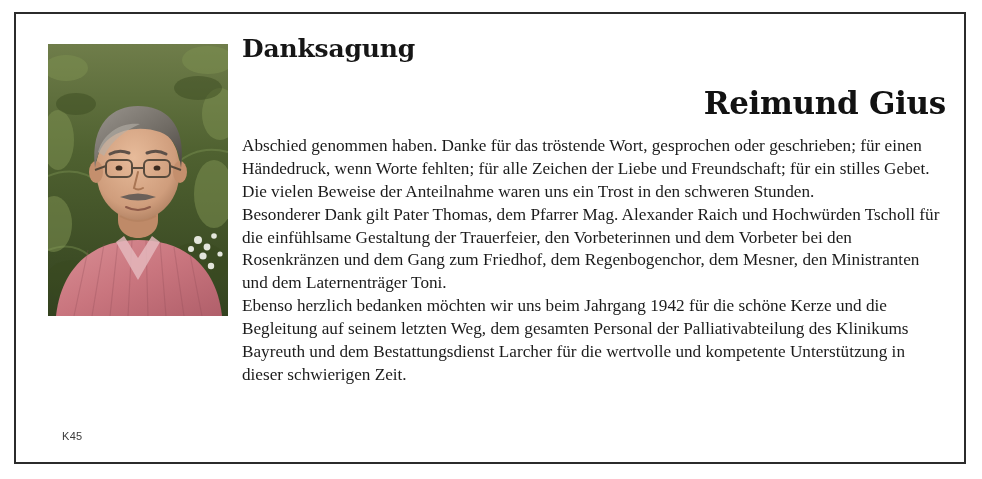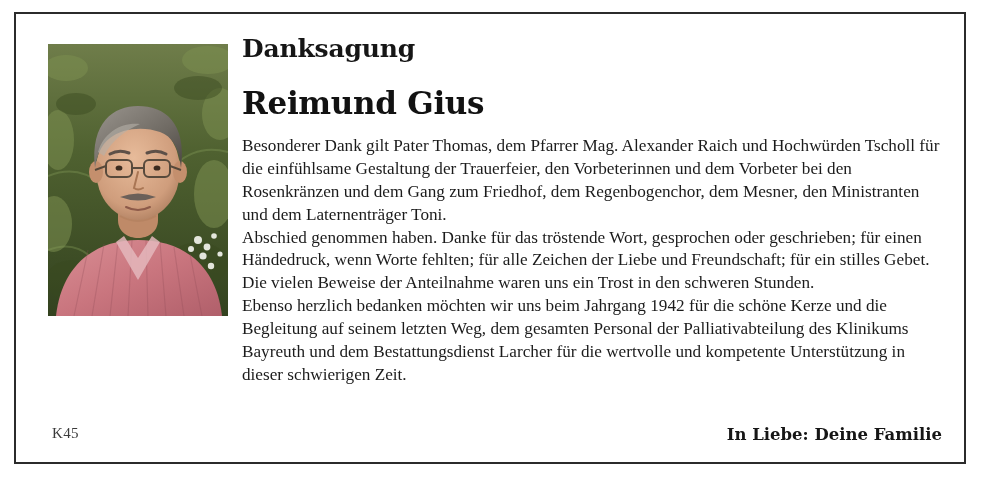--- a/index.html
+++ b/index.html
@@ -64,38 +64,39 @@
     margin: 0 0 6px 0;
     color: #1a1a1a;
   }
   .name {
     font-family: "DejaVu Serif", serif;
     font-weight: bold;
     font-size: 31px;
     letter-spacing: -0.3px;
     margin: 6px 0 14px 0;
     color: #121212;
+    text-align: right;
   }
   .body-text p {
     font-size: 17.2px;
     line-height: 1.33;
     margin: 0;
     text-align: left;
     color: #1b1b1b;
   }
   .body-text p + p {
     margin-top: 0px;
   }
   
   .code {
     position: absolute;
-    left: 18px;
+    left: 28px;
     bottom: 6px;
-    font-family: Liberation Serif, serif;
-    font-size: 15px;
+    font-family: Liberation Sans, sans-serif;
+    font-size: 11px;
     color: #3a3a3a;
     letter-spacing: 0.3px;
   }
   .signature {
     position: absolute;
     right: 4px;
     bottom: 4px;
     font-family: "DejaVu Serif", serif;
     font-weight: bold;
     font-size: 16.5px;
@@ -212,22 +213,21 @@
         <path d="M78 163 Q90 169 102 163" stroke="#8d5a49" stroke-width="2" fill="none" stroke-linecap="round"></path>
 
         <path d="M72 172 Q90 182 108 172" stroke="#b07f5e" stroke-width="2" fill="none" opacity="0.6"></path>
       </svg>
     </div>
 
     <div class="content">
       <h1 class="heading">Danksagung</h1>
       <div class="name">Reimund Gius</div>
       <div class="body-text">
+        <p>Abschied genommen haben. Danke für das tröstende Wort, gesprochen oder geschrieben; für einen Händedruck, wenn Worte fehlten; für alle Zeichen der Liebe und Freundschaft; für ein stilles Gebet. Die vielen Beweise der Anteilnahme waren uns ein Trost in den schweren Stunden.</p>
         <p>Besonderer Dank gilt Pater Thomas, dem Pfarrer Mag. Alexander Raich und Hochwürden Tscholl für die einfühlsame Gestaltung der Trauerfeier, den Vorbeterinnen und dem Vorbeter bei den Rosenkränzen und dem Gang zum Friedhof, dem Regenbogenchor, dem Mesner, den Ministranten und dem Laternenträger Toni.</p>
-        <p>Abschied genommen haben. Danke für das tröstende Wort, gesprochen oder geschrieben; für einen Händedruck, wenn Worte fehlten; für alle Zeichen der Liebe und Freundschaft; für ein stilles Gebet. Die vielen Beweise der Anteilnahme waren uns ein Trost in den schweren Stunden.</p>
         <p>Ebenso herzlich bedanken möchten wir uns beim Jahrgang 1942 für die schöne Kerze und die Begleitung auf seinem letzten Weg, dem gesamten Personal der Palliativabteilung des Klinikums Bayreuth und dem Bestattungsdienst Larcher für die wertvolle und kompetente Unterstützung in dieser schwierigen Zeit.</p>
       </div>
     </div>
 
     <div class="code">K45</div>
-    <div class="signature">In Liebe: Deine Familie</div>
   </div>
 </div>
 
 </body></html>

